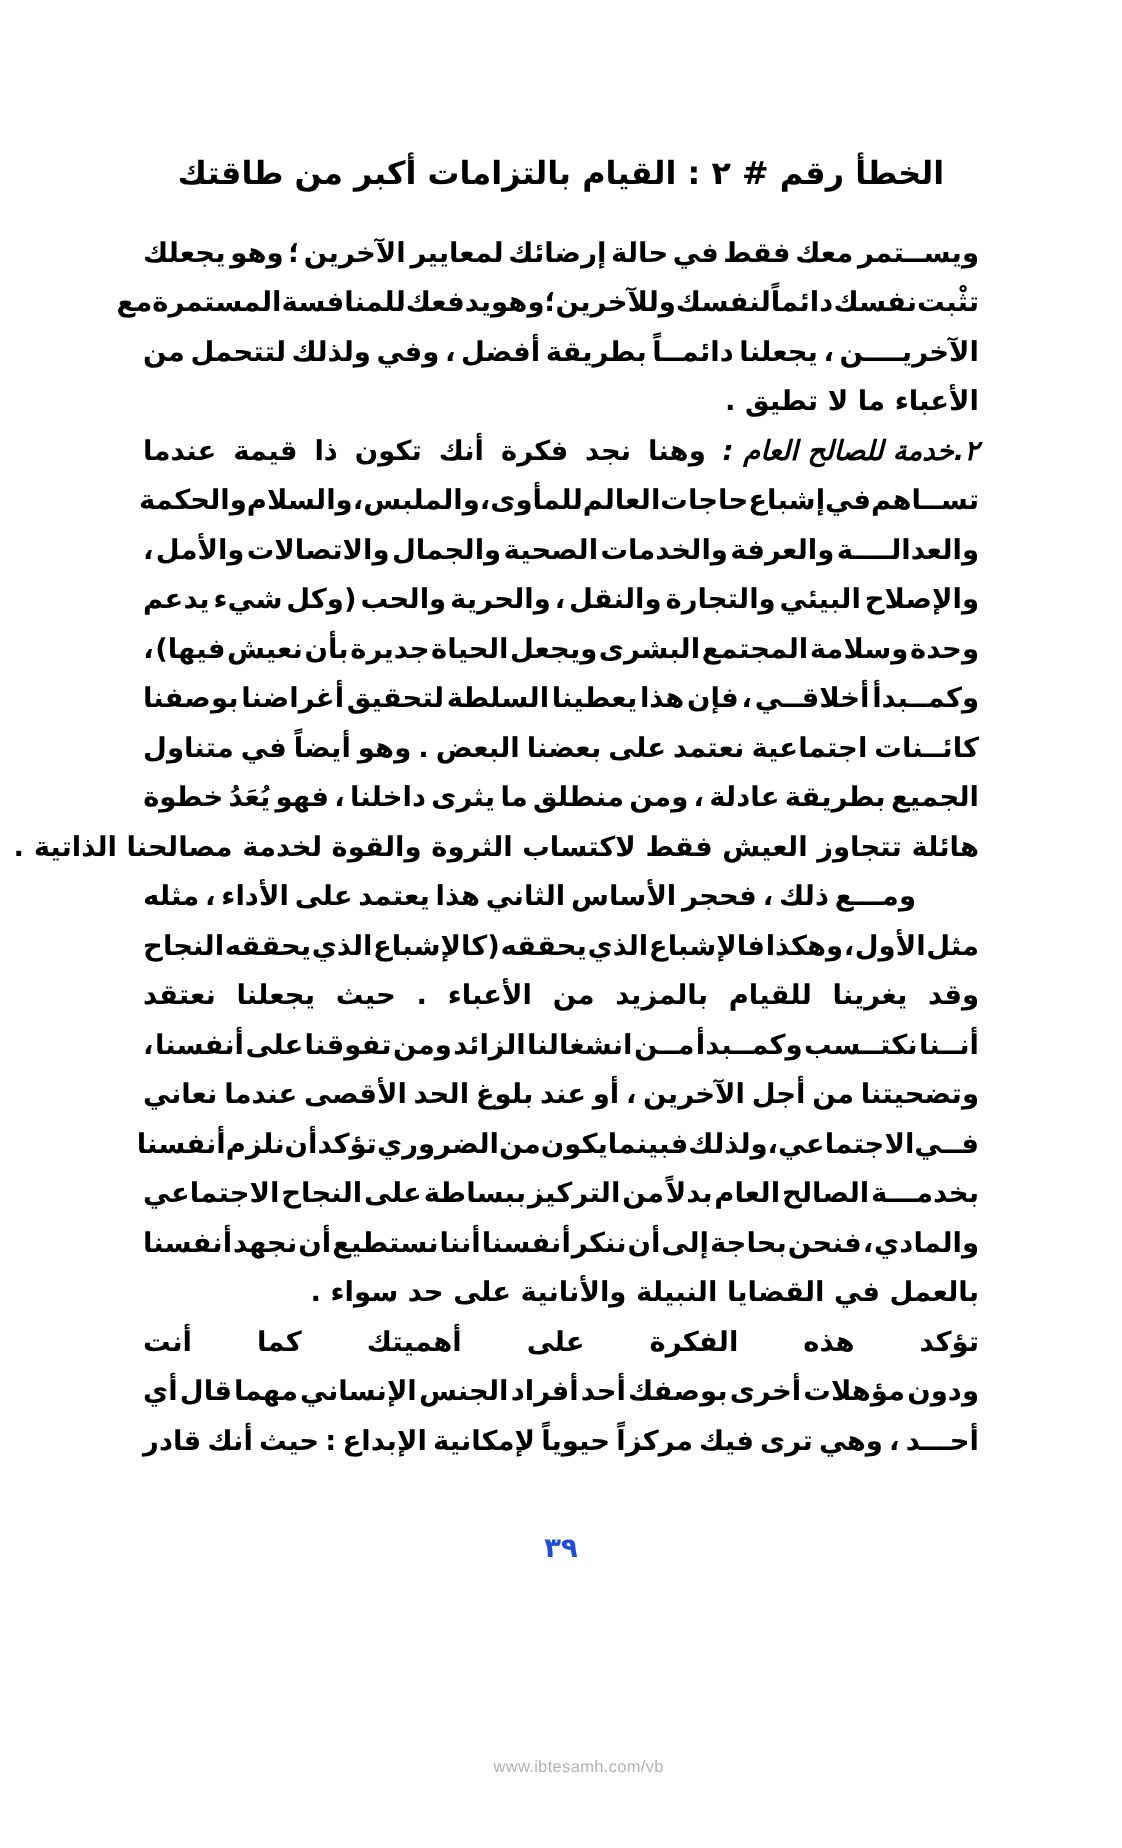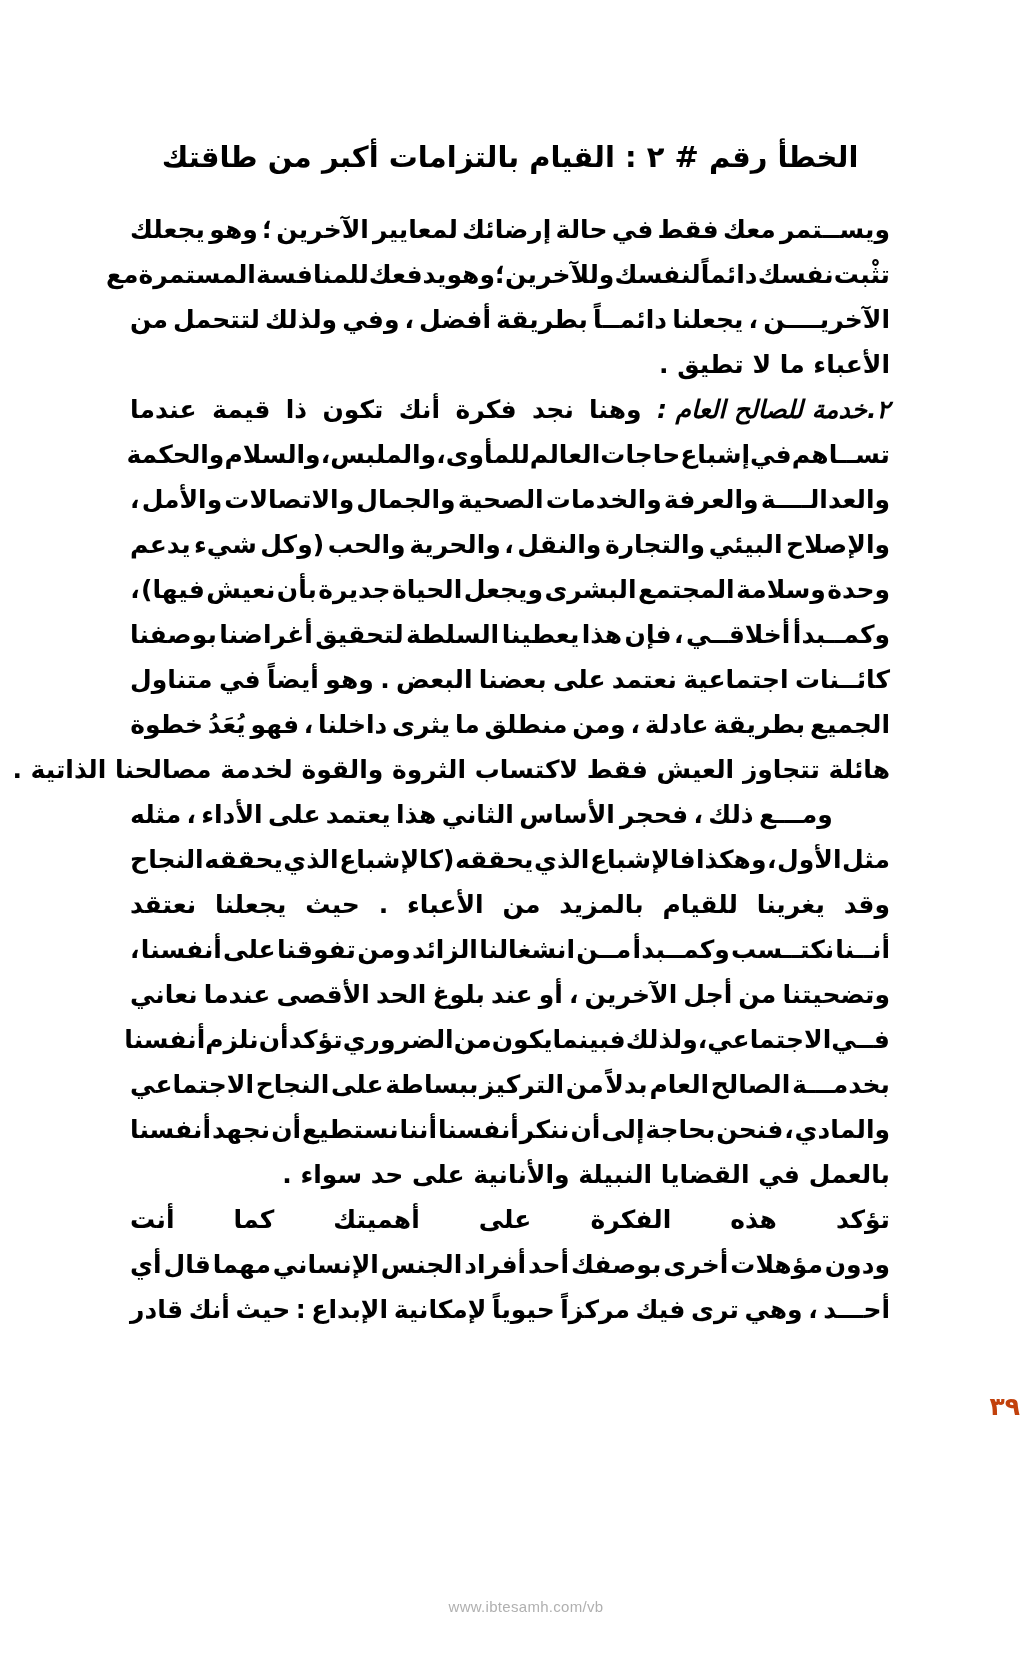--- a/index.html
+++ b/index.html
@@ -68,23 +68,24 @@
 
   .lead-indent { display: inline-block; width: 52px; }
 
   .sec-head { font-weight: 700; font-style: italic; }
 
   .page-number {
     position: absolute;
     top: 1392px;
     left: 0;
     right: 0;
+    text-align: center;
     font-size: 25px;
     font-weight: 600;
-    color: #c2410c;
+    color: #1d4ed8;
   }
 
   .watermark {
     position: absolute;
     top: 1598px;
     left: 0;
     right: 0;
     text-align: center;
     font-size: 15px;
     color: #b0b0b0;

